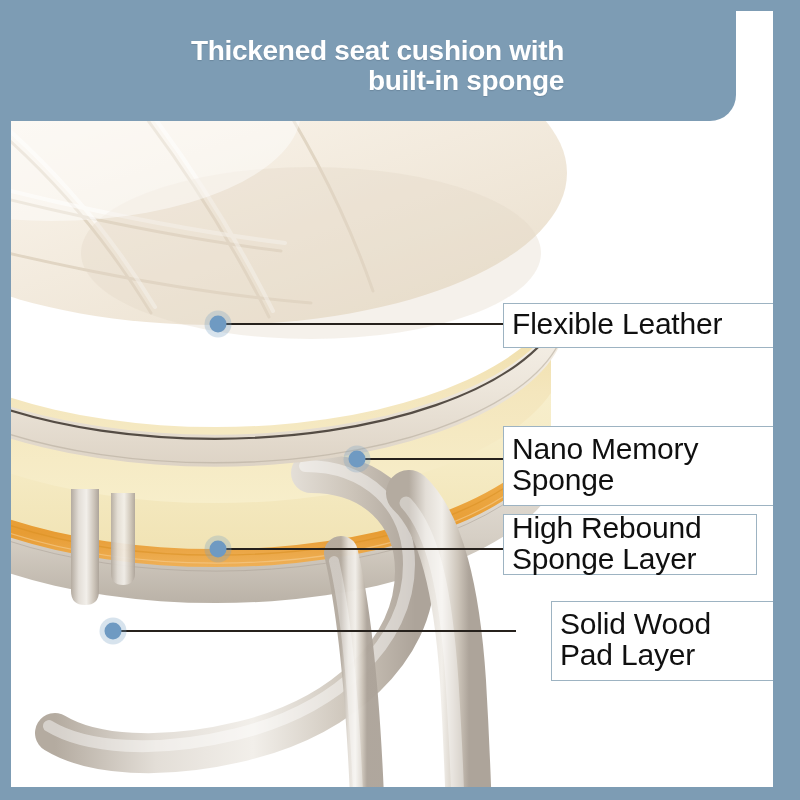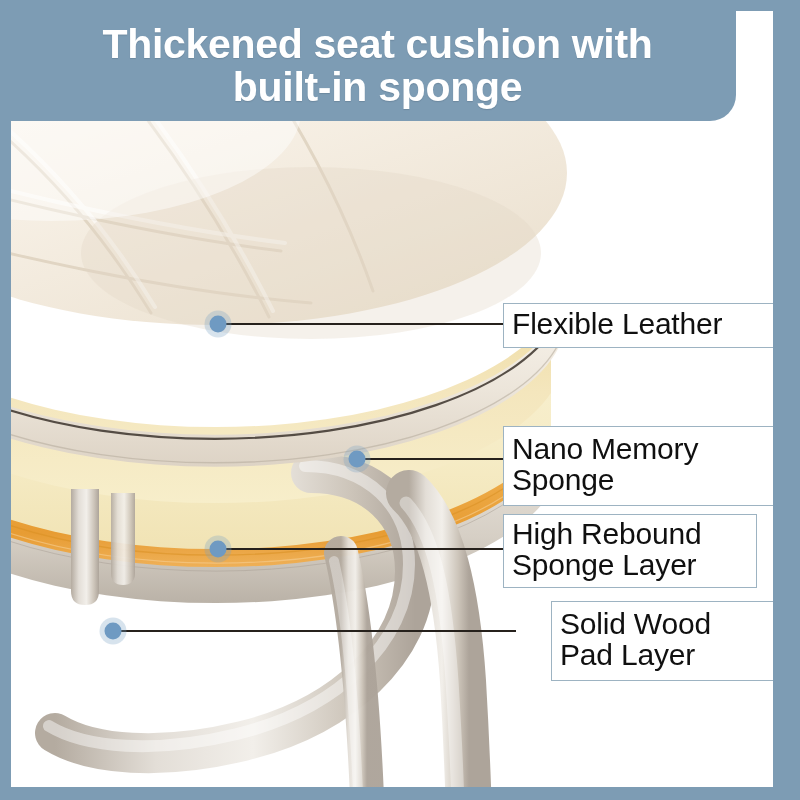--- a/index.html
+++ b/index.html
@@ -28,24 +28,24 @@
     position:absolute;
     left:0px;top:-12px;
     width:725px;height:122px;
     background:#7d9cb4;
     border-bottom-right-radius:26px;
     border-bottom-left-radius:0px;
     display:flex;align-items:center;justify-content:center;
   }
   #header-title{
     color:#ffffff;
-    font-size:41px;
+    font-size:28px;
     font-weight:bold;
     line-height:1.06;
-    text-align:center;
+    text-align:right;
     letter-spacing:-0.3px;
     padding:12px 26px 0 34px;
     white-space:pre-line;
     text-shadow:0 1px 1px rgba(60,80,100,.25);
   }
   
   #product-stage{
     position:absolute;
     left:0;top:110px;
     width:762px;height:666px;
@@ -263,21 +263,21 @@
 
     <div class="label-box" style="left:492px;top:292px;width:275px;height:45px;">
       <span class="label-text">Flexible Leather</span>
     </div>
 
     <div class="label-box" style="left:492px;top:415px;width:294px;height:80px;">
       <span class="label-text">Nano Memory
 Sponge</span>
     </div>
 
-    <div class="label-box" style="left:492px;top:503px;width:254px;height:74px;align-items:center;">
+    <div class="label-box" style="left:492px;top:503px;width:254px;height:61px;align-items:center;">
       <span class="label-text">High Rebound
 Sponge Layer</span>
     </div>
 
     <div class="label-box" style="left:492px;top:590px;width:254px;height:80px;margin-left:48px;">
       <span class="label-text">Solid Wood
 Pad Layer</span>
     </div>
 
     <div id="header-banner">

